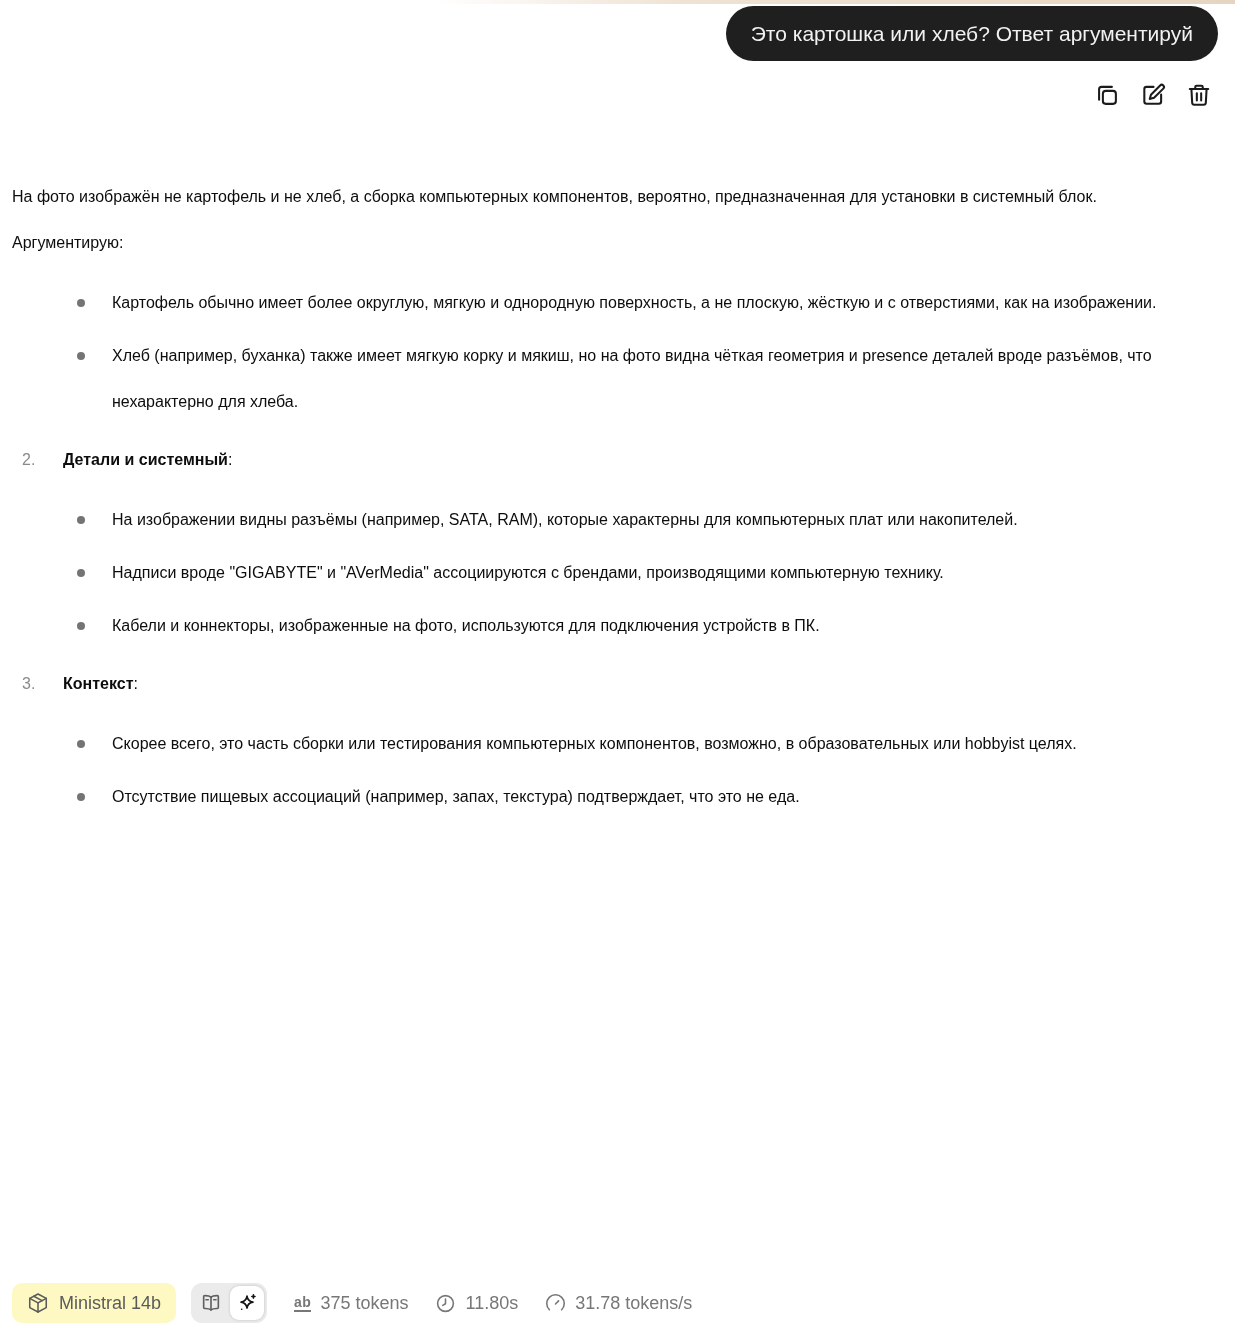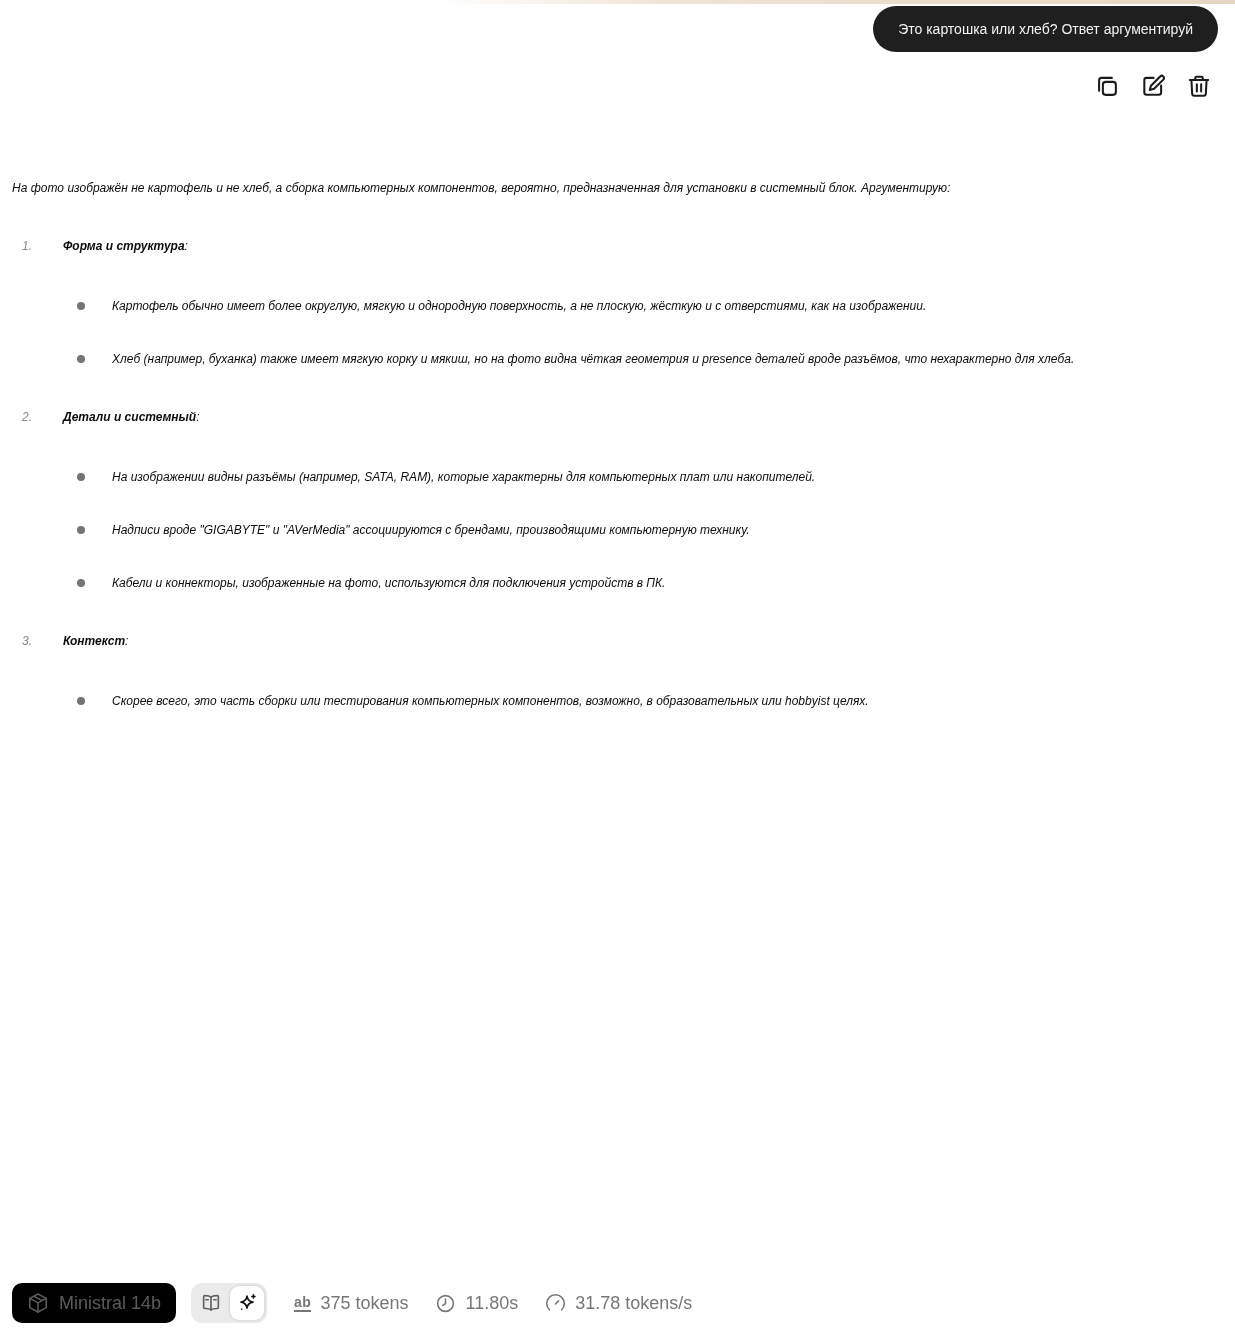--- a/index.html
+++ b/index.html
@@ -9,52 +9,52 @@
     background:#ffffff; color:#0d0d0d;
     font-family:"Liberation Sans", sans-serif;
   }
   
   .attachment-strip {
     position:absolute; top:0; right:0; width:800px; height:4px;
     background:linear-gradient(90deg, rgba(250,245,238,0) 0%, #efe3d4 30%, #e6d5c1 100%);
   }
   .user-row { display:flex; justify-content:flex-end; padding:6px 17px 0 0; }
   .user-bubble {
-    background:#1f1f1f; color:#f2f2f2; font-size:14px; line-height:1.3;
+    background:#1f1f1f; color:#f2f2f2; font-size:21px; line-height:1.3;
     padding:14px 25px; border-radius:30px; max-width:900px;
   }
   .actions-row {
     display:flex; justify-content:flex-end; align-items:center;
     gap:20px; padding:21px 23px 0 0; color:#1b1b1b;
   }
   .action-btn { width:26px; height:26px; cursor:pointer; display:block; }
   .action-btn svg { width:100%; height:100%; display:block; }
 
-  .response { padding:66px 28px 0 12px; font-size:12px; line-height:46px;font-style:italic; }
+  .response { padding:66px 28px 0 12px; font-size:16px; line-height:46px; }
   .intro { margin:0; }
   .section-head { margin-top:12px; }
   .section-num { display:inline-block; width:51px; padding-left:10px; color:#8a8a8a; }
   .section-title { font-weight:bold; }
   .bullets { margin:14px 0 12px 0; }
   .bullet { display:flex; margin-bottom:7px; padding-left:65px; }
   .bullet-dot {
     flex:0 0 8px; width:8px; height:8px; border-radius:50%;
     background:#747474; margin-top:19px; margin-right:27px;
   }
   .bullet-text { flex:1; }
   .conclusion { margin-top:24px; }
   .conclusion-label { font-weight:bold; }
 
   .status-bar {
     position:absolute; left:12px; bottom:4px; right:0; height:42px;
     display:flex; align-items:center; color:#777777; font-size:18px;
   }
   .model-badge {
     display:flex; align-items:center; gap:10px; height:40px;
-    background:#000000; border-radius:10px; padding:0 15px;
+    background:#fef9c3; border-radius:10px; padding:0 15px;
     color:#5b5b5b; cursor:pointer;
   }
   .model-badge svg { width:22px; height:22px; }
   .segmented {
     display:flex; align-items:center; gap:2px; margin-left:15px;
     background:#ebebeb; border-radius:11px; padding:3px; height:40px;
   }
   .segment {
     width:34px; height:34px; display:flex; align-items:center; justify-content:center;
     color:#606060; border-radius:9px; cursor:pointer;
@@ -99,23 +99,20 @@
       <path d="M10 10.5v6.5"></path>
       <path d="M14 10.5v6.5"></path>
     </svg>
   </span>
 </div>
 
 <div class="response">
   <p class="intro">На фото изображён не картофель и не хлеб, а сборка компьютерных компонентов, вероятно, предназначенная для установки в системный блок. Аргументирую:</p>
 
   <div>
-    <div class="section-head">
-      <span class="section-num">1.</span><span class="section-title">Форма и структура</span><span>:</span>
-    </div>
     <div class="bullets">
       <div class="bullet">
         <span class="bullet-dot"></span>
         <span class="bullet-text">Картофель обычно имеет более округлую, мягкую и однородную поверхность, а не плоскую, жёсткую и с отверстиями, как на изображении.</span>
       </div>
       <div class="bullet">
         <span class="bullet-dot"></span>
         <span class="bullet-text">Хлеб (например, буханка) также имеет мягкую корку и мякиш, но на фото видна чёткая геометрия и presence деталей вроде разъёмов, что нехарактерно для хлеба.</span>
       </div>
     </div>
@@ -142,20 +139,24 @@
   </div>
 
   <div>
     <div class="section-head">
       <span class="section-num">3.</span><span class="section-title">Контекст</span><span>:</span>
     </div>
     <div class="bullets">
       <div class="bullet">
         <span class="bullet-dot"></span>
         <span class="bullet-text">Скорее всего, это часть сборки или тестирования компьютерных компонентов, возможно, в образовательных или hobbyist целях.</span>
+      </div>
+      <div class="bullet">
+        <span class="bullet-dot"></span>
+        <span class="bullet-text">Отсутствие пищевых ассоциаций (например, запах, текстура) подтверждает, что это не еда.</span>
       </div>
     </div>
   </div>
 
 </div>
 
 <div class="status-bar">
   <div class="model-badge">
     <svg viewBox="0 0 24 24" fill="none" stroke="currentColor" stroke-width="1.7" stroke-linecap="round" stroke-linejoin="round">
       <path d="M12 2.2 21 7v10l-9 4.8L3 17V7Z"></path>

